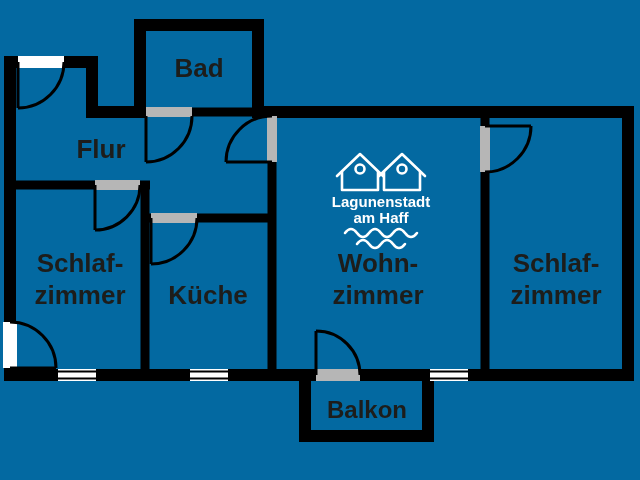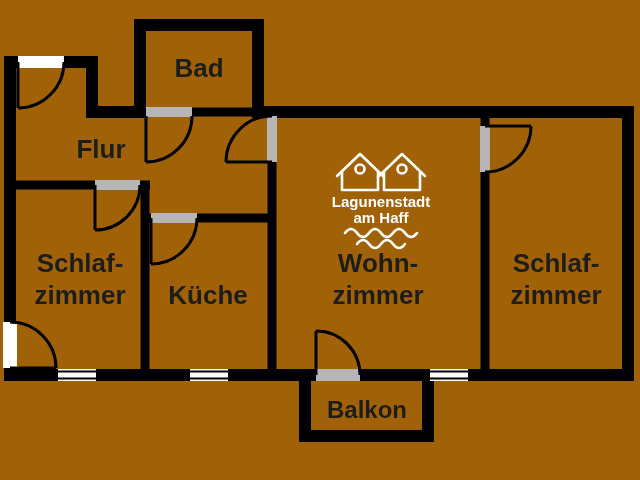--- a/index.html
+++ b/index.html
@@ -1,19 +1,19 @@
 <!DOCTYPE html>
 <html><head>
 <meta charset="utf-8">
 <style>
   html,body{margin:0;padding:0;background:#ffffff;}
   .stage{
     position:relative;
     width:640px;height:480px;
-    background:#a16207;
+    background:#0369a1;
     font-family:"Liberation Sans", sans-serif;
     overflow:hidden;
   }
   svg{display:block;}
   .wall-ext{stroke:#000;stroke-width:12;fill:none;}
   .wall-int{stroke:#000;stroke-width:9;fill:none;}
   .door{stroke:#000;stroke-width:3;fill:none;}
   .win-line{stroke:#000;stroke-width:2;}
   .room-label{
     fill:#1d1d1b;

